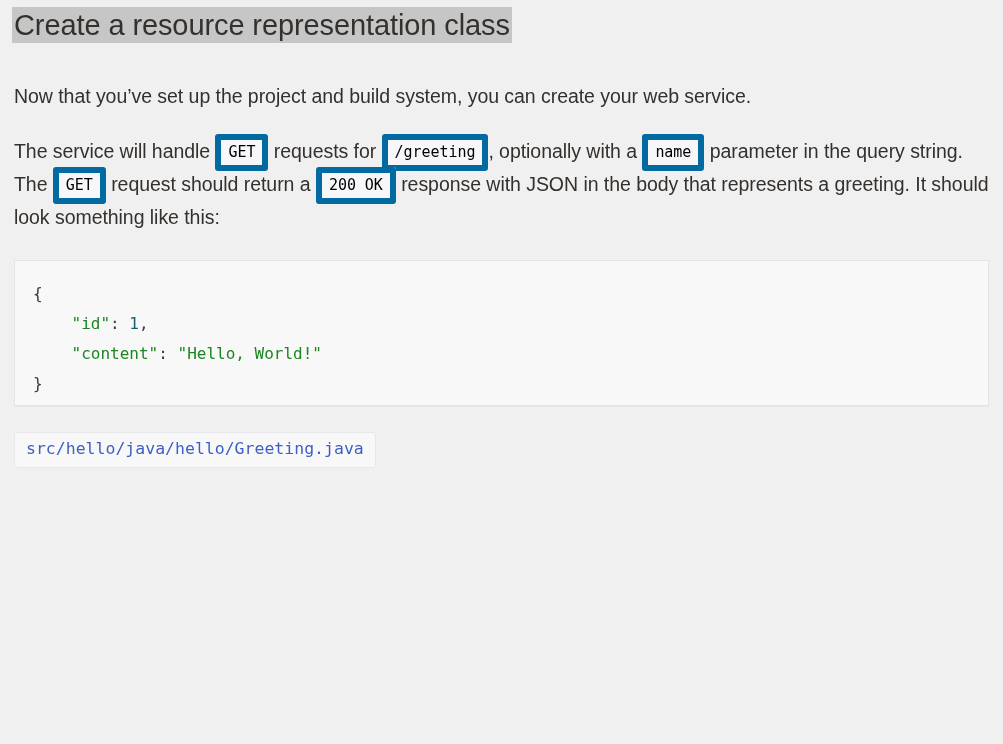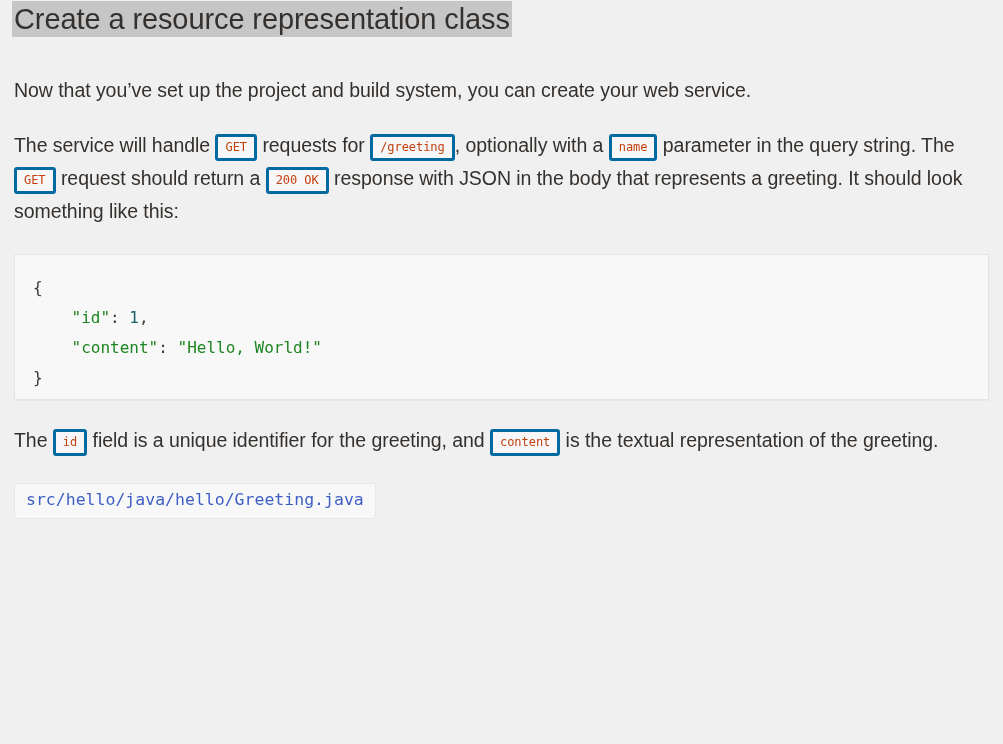--- a/index.html
+++ b/index.html
@@ -18,21 +18,21 @@
   .page {
     width: 1003px;
     height: 744px;
     box-sizing: border-box;
     padding: 0 14px;
     position: relative;
   }
 
   
   .heading-wrap {
-    padding-top: 0;
+    padding-top: 6px;
   }
   h1.page-title {
     display: inline;
     font-size: 29px;
     line-height: 38px;
     font-weight: 400;
     margin: 0;
     color: #34302d;
     background: #c6c6c6;
     box-shadow: 0 0 0 2px #c6c6c6;
@@ -50,24 +50,24 @@
   p.body-text.first {
     margin-top: 36px;
   }
   p.tight {
     margin-top: 24px;
   }
 
   
   code.inline {
     font-family: "DejaVu Sans Mono", monospace;
-    font-size: 12px;
-    color: #c2410c;
+    font-size: 15px;
+    color: #000000;
     background: #f7f7f9;
-    border: 3px solid #0369a1;
+    border: 6px solid #0369a1;
     border-radius: 3px;
     padding: 3px 7px 4px 7px;
     white-space: pre;
     line-height: 1;
     position: relative;
     top: -1px;
   }
 
   
   .code-block {
@@ -121,20 +121,19 @@
 
   <p class="body-text"><span>The service will handle </span><code class="inline">GET</code><span> requests for </span><code class="inline">/greeting</code><span>, optionally with a </span><code class="inline">name</code><span> parameter in the query string. The </span><code class="inline">GET</code><span> request should return a </span><code class="inline">200 OK</code><span> response with JSON in the body that represents a greeting. It should look something like this:</span></p>
 
   <div class="code-block">
     <pre><span class="tok-punct">{</span>
 <span>    </span><span class="tok-str">"id"</span><span class="tok-punct">: </span><span class="tok-num">1</span><span class="tok-punct">,</span>
 <span>    </span><span class="tok-str">"content"</span><span class="tok-punct">: </span><span class="tok-str">"Hello, World!"</span>
 <span class="tok-punct">}</span></pre>
   </div>
 
-  <p class="body-text tight"><span>The </span><code class="inline">id</code><span> field is a unique identifier for the greeting, and </span><code class="inline">content</code><span> is the textual representation of the greeting.</span></p>
 
 
   <div>
     <span class="filepath">src/hello/java/hello/Greeting.java</span>
   </div>
 
 </div>
 
 </body></html>

